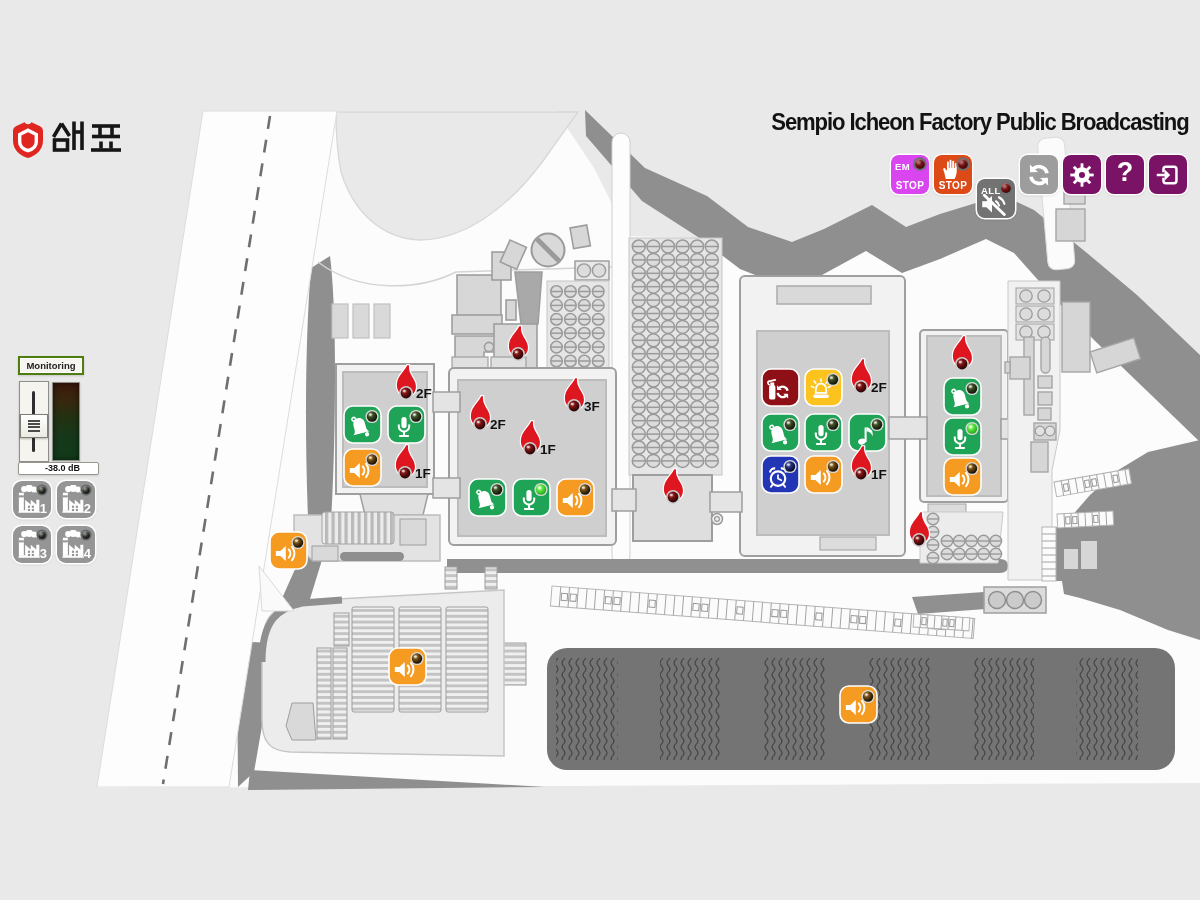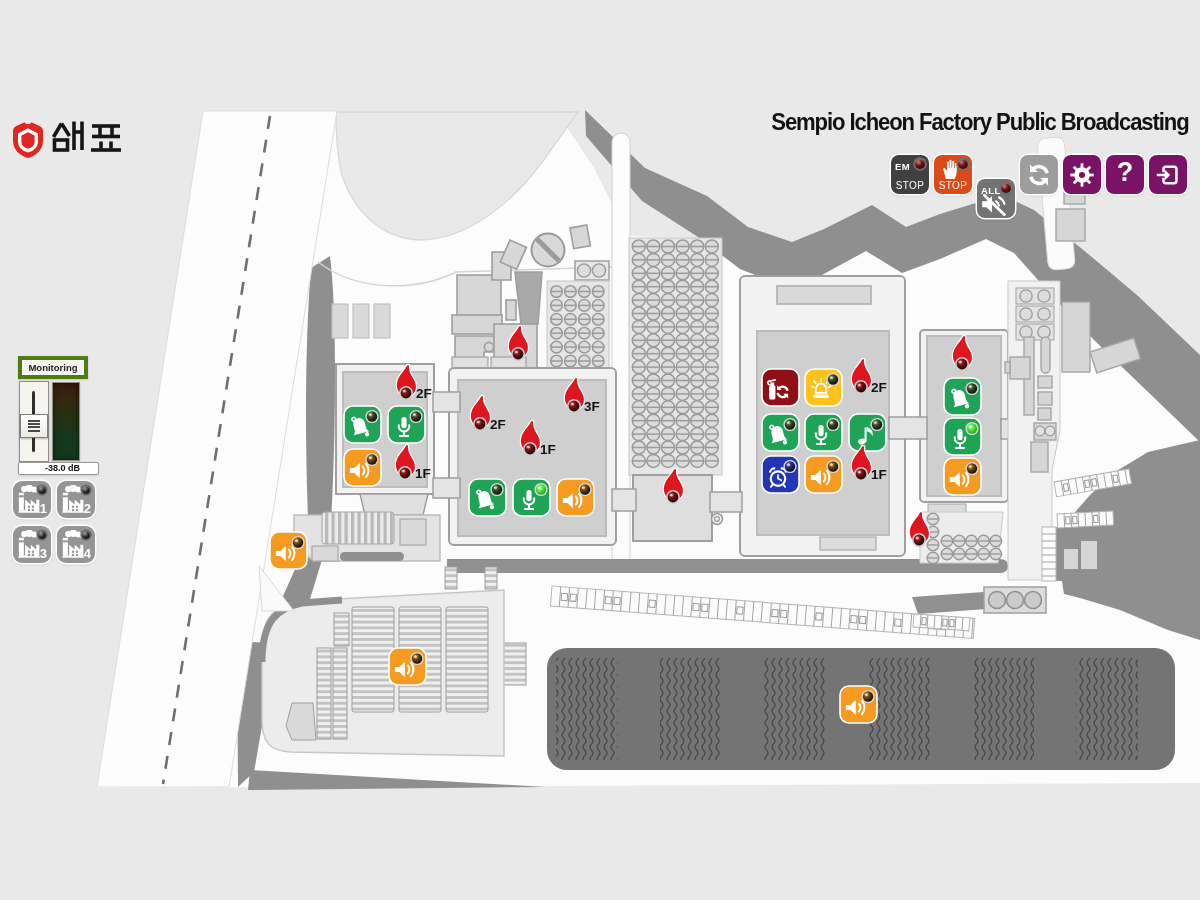--- a/index.html
+++ b/index.html
@@ -12,25 +12,25 @@
               color:#121212;letter-spacing:-1.2px;white-space:nowrap;
               transform:scaleX(.92);transform-origin:right center;}
   
   #toolbar{position:absolute;top:155px;right:13px;display:flex;gap:5px;}
   .tb-btn{position:relative;width:38px;height:39px;border:none;border-radius:8px;
           box-shadow:0 0 0 1.5px #ffffff,0 1px 3px rgba(0,0,0,.25);cursor:pointer;padding:0;}
   .tb-btn .led{position:absolute;top:4px;right:4px;width:10px;height:10px;border-radius:50%;
         background:radial-gradient(circle at 35% 32%,#b98a8a 0%,#7c1212 35%,#2d0707 80%);
         box-shadow:0 0 0 1.8px #6a7176, inset 0 1px 1px rgba(255,255,255,.35);}
   .tb-btn .t1{position:absolute;left:4px;top:6px;font-size:9.5px;font-weight:bold;color:#fff;letter-spacing:.4px;}
-  .tb-btn .t2{position:absolute;left:0;right:0;bottom:3px;font-size:10px;font-weight:normal;color:#fff;text-align:center;letter-spacing:.4px;}
+  .tb-btn .t2{position:absolute;left:0;right:0;bottom:3px;font-size:10px;font-weight:bold;color:#fff;text-align:center;letter-spacing:.4px;}
   .tb-btn svg{position:absolute;left:0;top:0;}
   
   #monitor-label{position:absolute;left:18px;top:356px;width:62px;height:15px;background:#f6f5ef;
-      border:4px solid #4d7c0f;box-shadow:inset 0 0 0 1px #ffffff,0 1px 2px rgba(0,0,0,.15);
+      border:2px solid #4d7c0f;box-shadow:inset 0 0 0 1px #ffffff,0 1px 2px rgba(0,0,0,.15);
       font-size:9.5px;font-weight:bold;color:#222;text-align:center;line-height:15px;}
   #slider-panel{position:absolute;left:19px;top:381px;width:28px;height:79px;background:#f5f4ee;
       border:1px solid #8f8f89;box-shadow:0 1px 2px rgba(0,0,0,.2);}
   #slider-groove{position:absolute;left:12px;top:9px;width:3px;height:61px;background:#2e2e2e;border-radius:1.5px;}
   #slider-handle{position:absolute;left:0px;top:32px;width:26px;height:22px;
       background:linear-gradient(#ffffff,#eceae2);border:1px solid #7f7f79;
       box-shadow:0 1px 2px rgba(0,0,0,.25);}
   .grip{position:absolute;left:7px;width:12px;height:2px;background:#4a4a4a;}
   #vu-meter{position:absolute;left:52px;top:382px;width:26px;height:77px;border:1px solid #8f8f89;
       background:linear-gradient(#3c190b 0%,#38270e 22%,#233212 45%,#16381a 70%,#113c1b 100%);
@@ -976,21 +976,21 @@
         <path d="M104,8 L104,18.5"></path>
         <path d="M84,18.5 L112,18.5"></path>
       <path d="M93,23.5 L93,30.5"></path>
         <path d="M103,23.5 L103,30.5"></path>
         <path d="M83,32 L113,32"></path>
     </g>
   </svg>
 </div>
 <div id="page-title">Sempio Icheon Factory Public Broadcasting</div>
 <div id="toolbar">
-    <button class="tb-btn" style="background: #404040;">
+    <button class="tb-btn" style="background: #d946ef;">
       <span class="t1">EM</span>
       <span class="t2">STOP</span>
       <span class="led"></span>
     </button>
     <button class="tb-btn" style="background: rgb(220, 74, 23);">
       <span class="t2">STOP</span>
       <svg width="22" height="22" style="left:5px;top:3px">
         <use href="#sym-hand"></use>
       </svg>
       <span class="led"></span>

